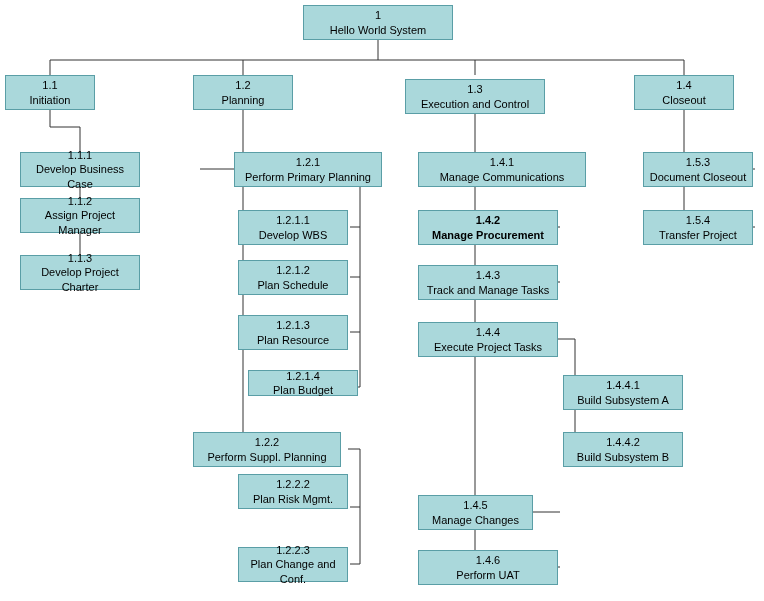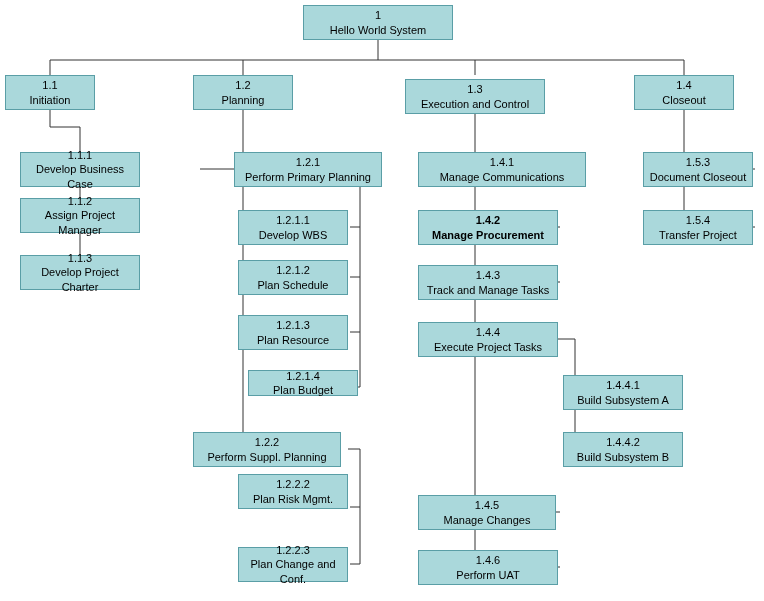--- a/index.html
+++ b/index.html
@@ -206,21 +206,21 @@
   <div class="node" style="left:563px; top:375px; width:120px; height:35px;">
     <span>1.4.4.1</span>
     <span>Build Subsystem A</span>
   </div>
 
   <div class="node" style="left:563px; top:432px; width:120px; height:35px;">
     <span>1.4.4.2</span>
     <span>Build Subsystem B</span>
   </div>
 
-  <div class="node" style="left:418px; top:495px; width:138px; height:35px;">
+  <div class="node" style="left:418px; top:495px; width:115px; height:35px;">
     <span>1.4.5</span>
     <span>Manage Changes</span>
   </div>
 
   <div class="node" style="left:418px; top:550px; width:140px; height:35px;">
     <span>1.4.6</span>
     <span>Perform UAT</span>
   </div>
 
   <div class="node" style="left:643px; top:152px; width:110px; height:35px;">

